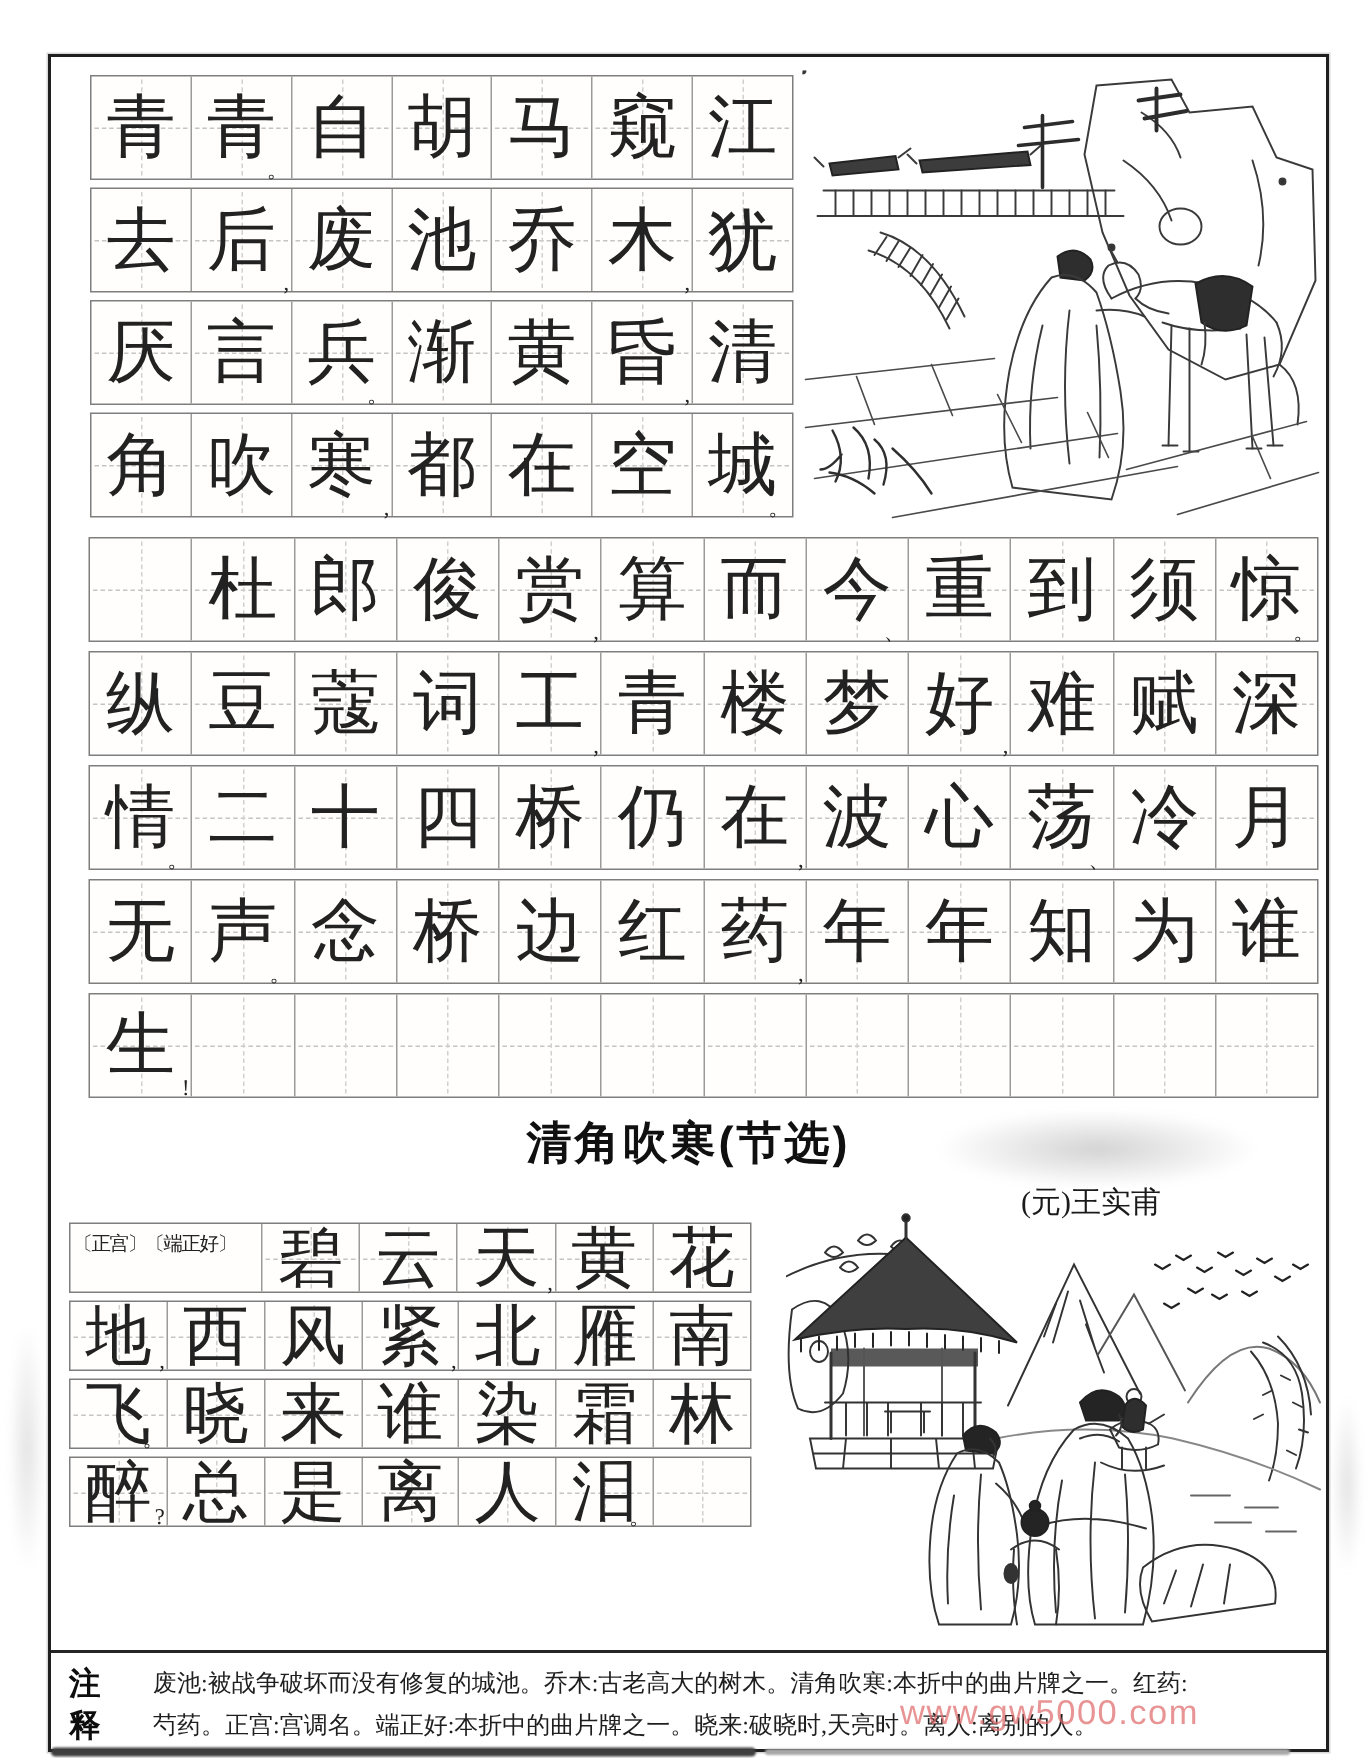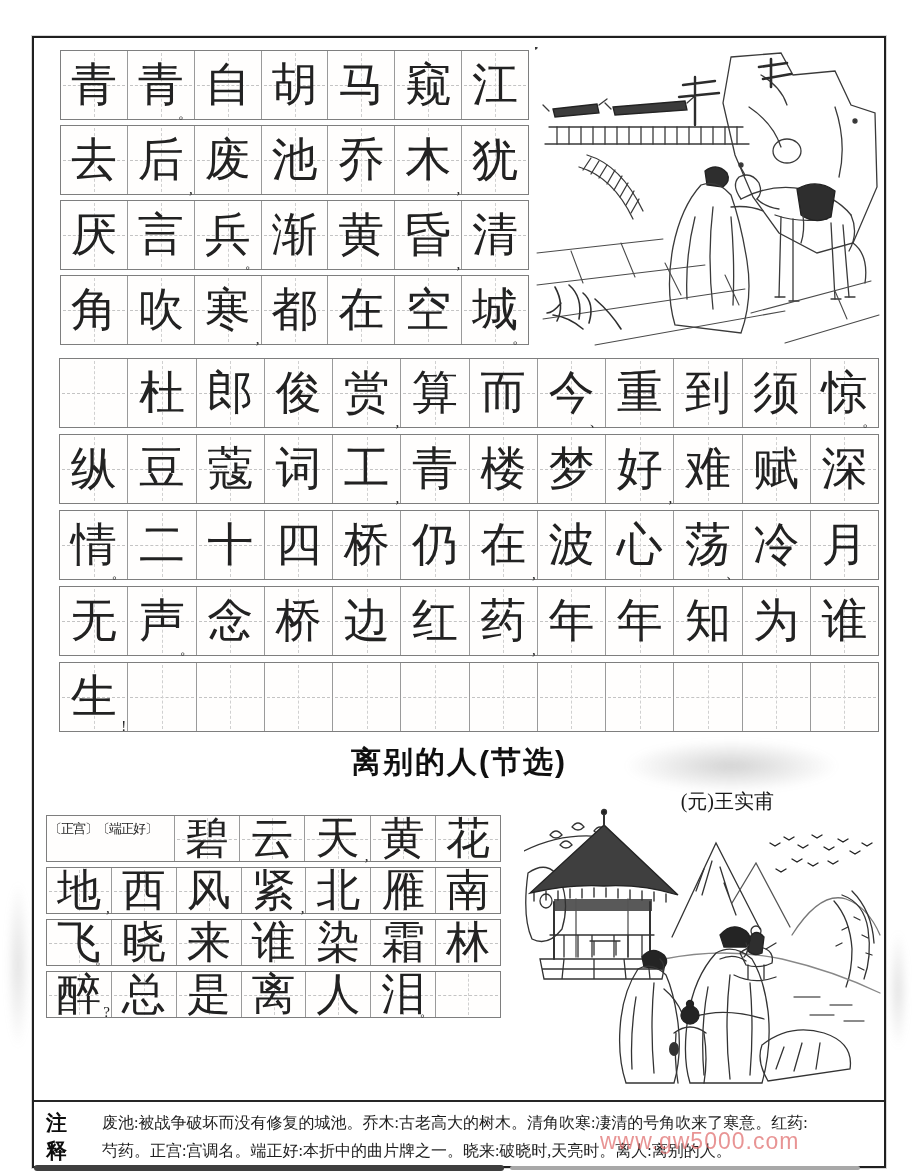--- a/index.html
+++ b/index.html
@@ -376,21 +376,21 @@
         <div class="cell"></div>
         <div class="cell"></div>
         <div class="cell"></div>
         <div class="cell"></div>
         <div class="cell"></div>
         <div class="cell"></div>
         <div class="cell"></div>
       </div>
     </div>
 
-  <div class="title">离别的人(节选)</div>
+  <div class="title">清角吹寒(节选)</div>
   <div class="author">(元)王实甫</div>
 
   <div class="grid" id="bottom-grid" style="left:12px;top:777px;width:455px;">
       <div class="grid-row">
         <div class="cell label-cell">
           <span class="tune">〔正宫〕〔端正好〕</span>
         </div>
         <div class="cell">
           <span class="ch">碧</span>
         </div>
@@ -548,21 +548,21 @@
       </g>
     </g>
   </svg>
 
   <div class="notes">
     <div class="notes-label">
       <div>注</div>
       <div>释</div>
     </div>
     <div class="notes-text">
-      <div>废池:被战争破坏而没有修复的城池。乔木:古老高大的树木。清角吹寒:凄清的号角吹来了寒意。红药:</div>
+      <div>废池:被战争破坏而没有修复的城池。乔木:古老高大的树木。清角吹寒:本折中的曲片牌之一。红药:</div>
       <div>芍药。正宫:宫调名。端正好:本折中的曲片牌之一。晓来:破晓时,天亮时。离人:离别的人。</div>
     </div>
   </div>
 
   <div class="watermark" id="watermark" style="color: rgb(224, 108, 108);">www.gw5000.com</div>
 
   <div class="ghost" style="left:590px;top:702px;width:215px;height:52px;
        background:radial-gradient(ellipse,rgba(110,110,110,.30),rgba(255,255,255,0) 70%);"></div>
 </div>
 

